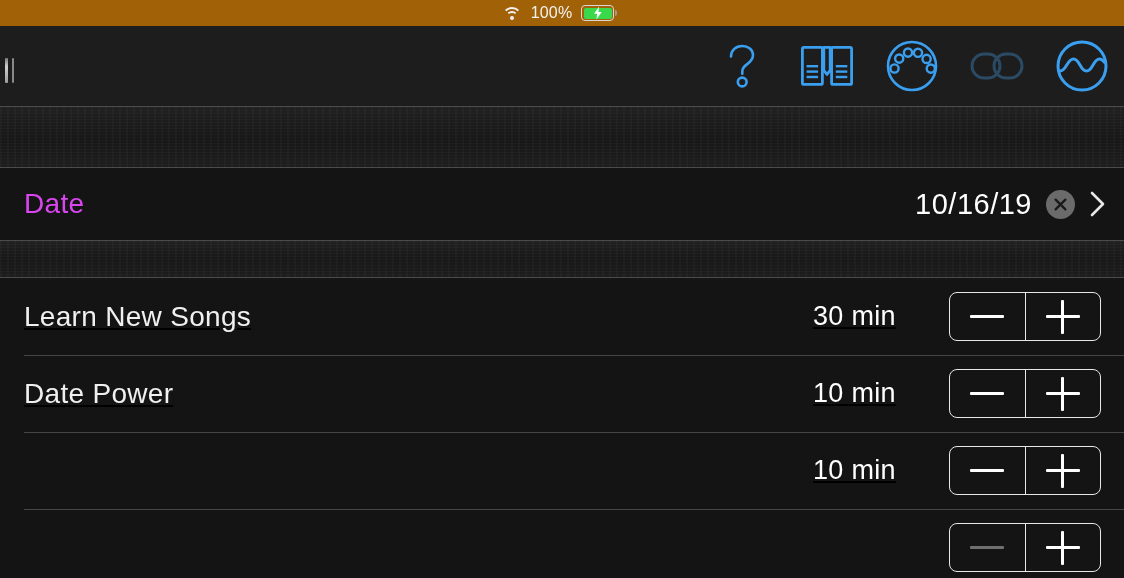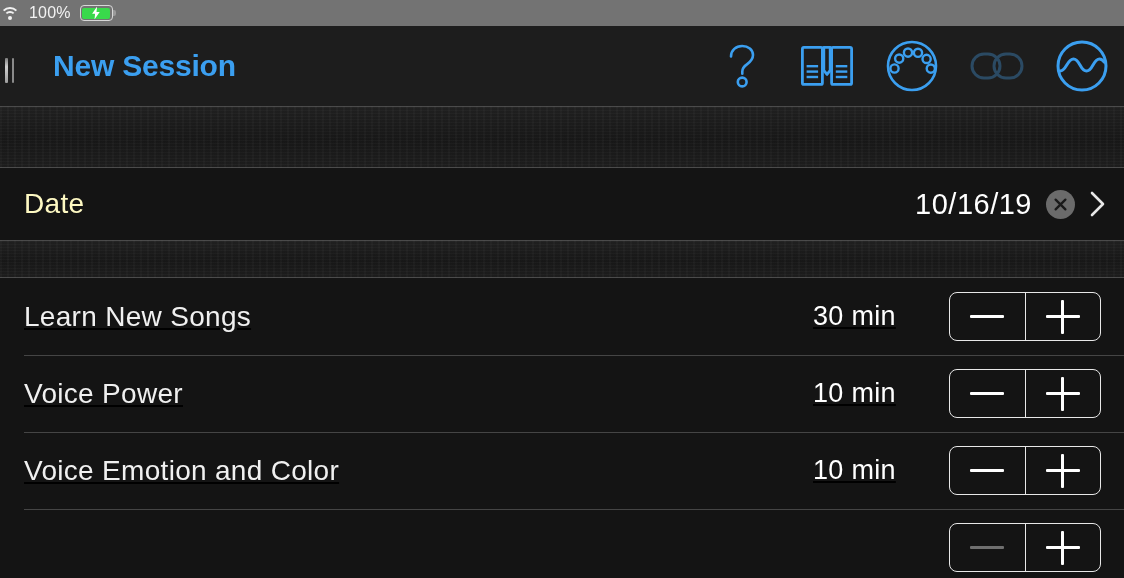--- a/index.html
+++ b/index.html
@@ -7,22 +7,22 @@
     width:1124px; height:578px;
     background:#0d0d0d;
     font-family:"Liberation Sans", sans-serif;
     overflow:hidden;
   }
   .screen { position:relative; width:1124px; height:578px; background:#111111; }
 
   
   .statusbar {
     position:absolute; top:0; left:0; width:1124px; height:26px;
-    background:#737373;
-    display:flex; align-items:center; justify-content:flex-start;
+    background:#a16207;
+    display:flex; align-items:center; justify-content:center;
     padding-right:8px;
   }
   .status-group { display:flex; align-items:center; gap:9px; }
   .wifi-icon { width:20px; height:15px; position:relative; }
   .wifi-icon i {
     position:absolute; left:50%; border:2px solid #f2f2f2;
     border-bottom-color:transparent; border-left-color:transparent; border-right-color:transparent;
     border-radius:50%;
   }
   .wifi-icon i.a { width:20px; height:20px; margin-left:-10px; top:1px; }
@@ -101,21 +101,21 @@
   .band.top { top:106px; height:62px; }
   .band.mid { top:240px; height:38px; }
 
   
   .date-row {
     position:absolute; top:168px; left:0; width:1124px; height:72px;
     background:#141414;
     display:flex; align-items:center;
   }
   .date-label {
-    margin-left:24px; color:#fef9c3; font-size:28px;
+    margin-left:24px; color:#d946ef; font-size:28px;
     font-stretch:condensed; letter-spacing:0.3px;
   }
   .date-right {
     margin-left:auto; display:flex; align-items:center; gap:14px; padding-right:18px;
   }
   .date-value { color:#ffffff; font-size:29px; font-stretch:condensed; letter-spacing:0.5px; }
   .clear-btn {
     width:29px; height:29px; border-radius:50%; background:#6b6b6b;
     display:flex; align-items:center; justify-content:center; cursor:pointer;
   }
@@ -177,21 +177,20 @@
     </div>
   </div>
 
   <div class="titlebar">
 
     <div class="drag-handle">
       <span class="h1"></span>
         <span class="h2"></span>
     </div>
 
-    <div class="app-title">New Session</div>
 
     <div class="toolbar">
 
       <div class="tool-btn">
         <svg width="36" height="46" viewBox="0 0 36 46">
           <path d="M7 13.5C7 7.2 12 3 18.2 3c6 0 10.8 3.6 10.8 9.1 0 4.6-2.6 6.9-6.1 9.3-3.4 2.3-4.6 3.8-4.6 7.2v2.2" fill="none" stroke="#3b9ff0" stroke-width="2.6" stroke-linecap="round"></path>
           <circle cx="18.2" cy="39" r="4.4" fill="none" stroke="#3b9ff0" stroke-width="2.6"></circle>
         </svg>
       </div>
 
@@ -275,40 +274,39 @@
               <span class="sign-h"></span>
                 <span class="sign-v"></span>
             </span>
           </div>
         </div>
       </div>
     </div>
 
     <div class="row">
       <div class="divider"></div>
-      <div class="row-label">Voice Power</div>
+      <div class="row-label">Date Power</div>
       <div class="row-right">
         <div class="row-value">10 min</div>
         <div class="stepper">
           <div class="stepper-btn minus">
             <span class="sign-h"></span>
           </div>
           <div class="stepper-btn">
             <span class="plus-wrap">
               <span class="sign-h"></span>
                 <span class="sign-v"></span>
             </span>
           </div>
         </div>
       </div>
     </div>
 
     <div class="row">
       <div class="divider"></div>
-      <div class="row-label">Voice Emotion and Color</div>
       <div class="row-right">
         <div class="row-value">10 min</div>
         <div class="stepper">
           <div class="stepper-btn minus">
             <span class="sign-h"></span>
           </div>
           <div class="stepper-btn">
             <span class="plus-wrap">
               <span class="sign-h"></span>
                 <span class="sign-v"></span>

